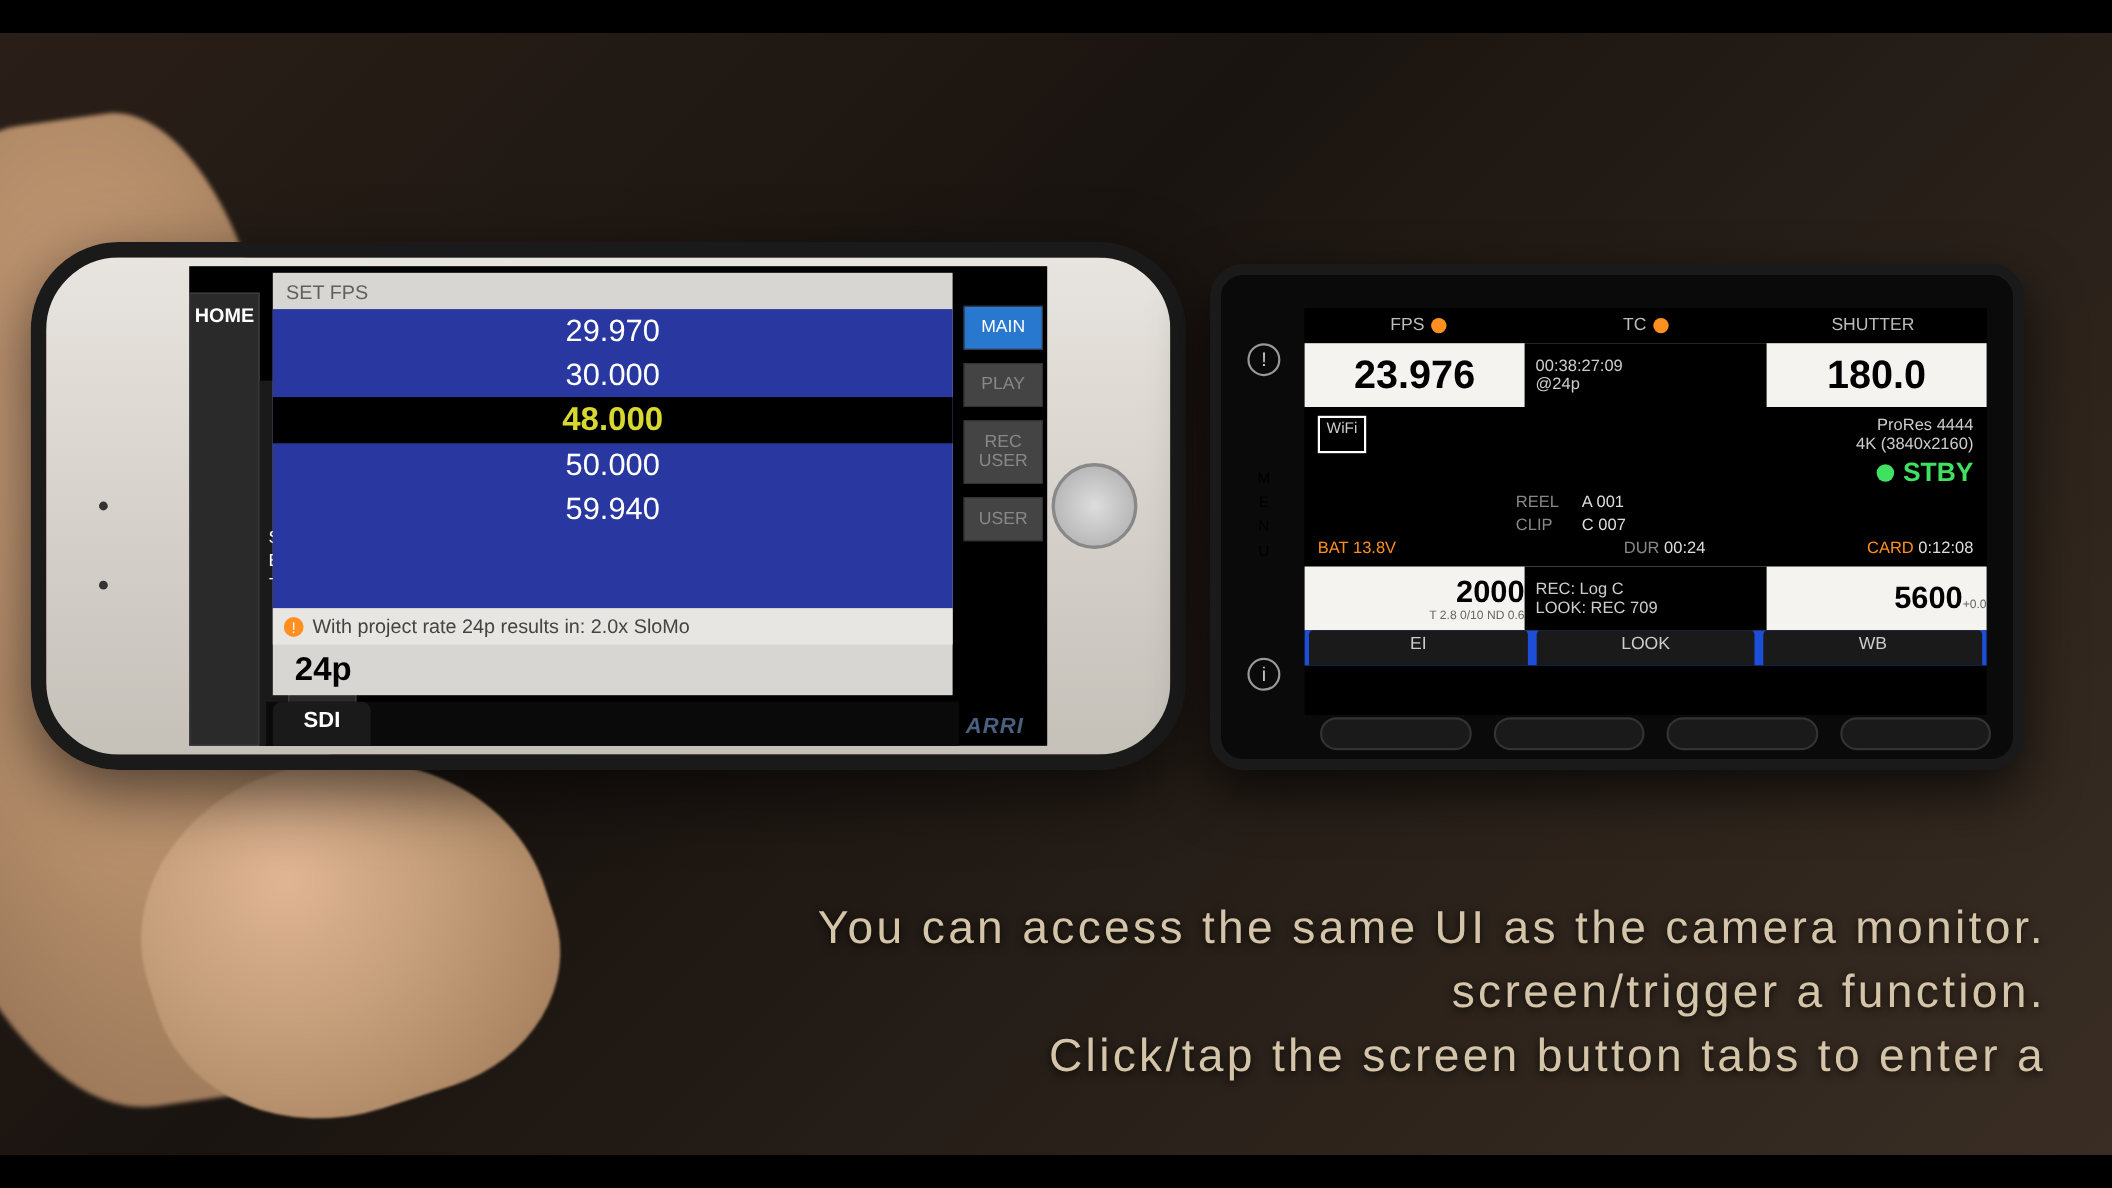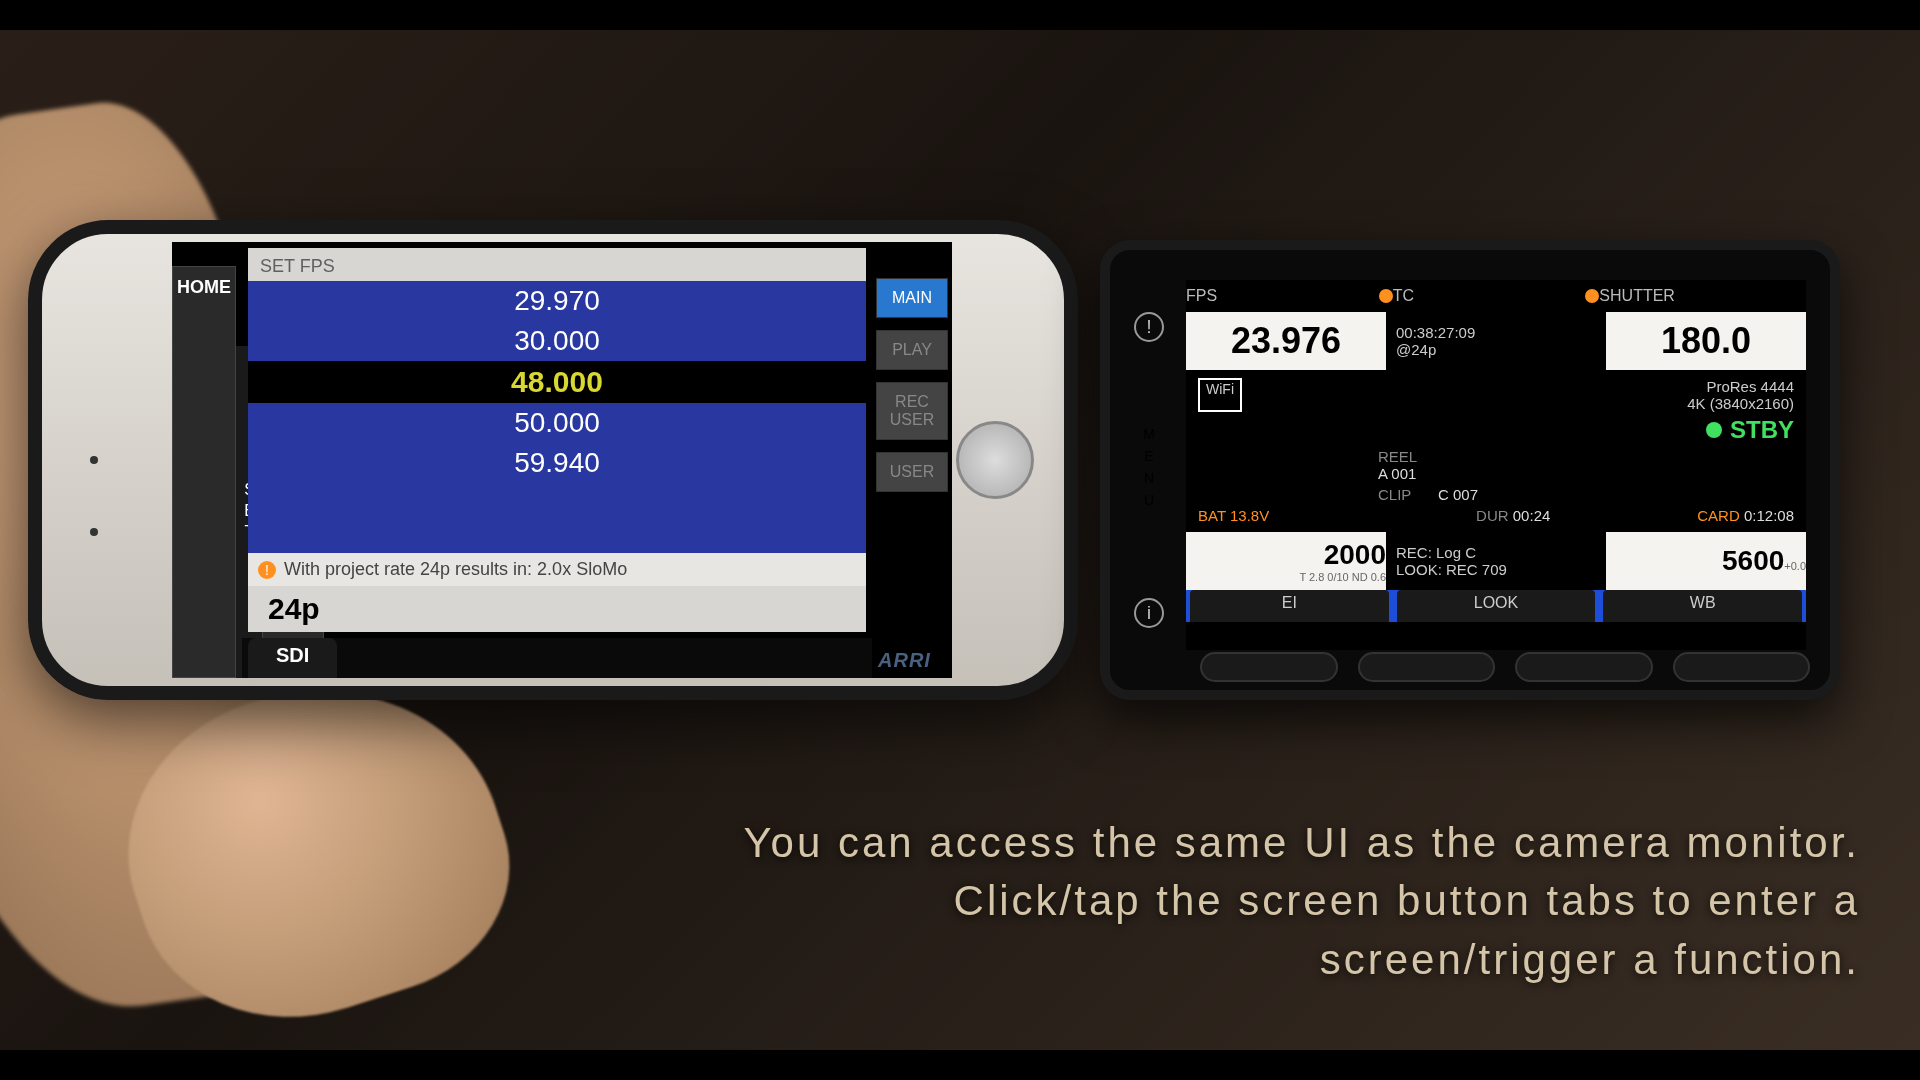--- a/index.html
+++ b/index.html
@@ -111,21 +111,21 @@
   position:absolute; left:14px; top:20px; width:50px; height:400px;
   display:flex; flex-direction:column; align-items:center; justify-content:space-around;
 }
 .cam-icon { width:30px; height:30px; border:2px solid #999; border-radius:50%; display:flex; align-items:center; justify-content:center; color:#ccc; font-size:18px;}
 .cam-screen {
   position:absolute; left:76px; top:30px; width:620px; height:370px;
   background:#000; color:#fff; font-size:18px;
 }
 
 .cam-header { display:flex; height:32px; background:#000;}
-.cam-header-cell { flex:1; text-align:center; color:#bbb; font-size:16px; padding:4px 0; display:flex; align-items:center; justify-content:space-between; gap:6px;}
+.cam-header-cell { flex:1; text-align:center; color:#bbb; font-size:16px; padding:4px 0; display:flex; align-items:center; justify-content:center; gap:6px;}
 .warn-dot { width:14px; height:14px; background:#ff9020; border-radius:50%; display:inline-block;}
 
 .cam-row1 { display:flex; height:58px; background:#f5f3ef; color:#000;}
 .cam-row1-cell { flex:1; display:flex; align-items:center; justify-content:center; font-size:36px; font-weight:bold;}
 .cam-row1-mid { flex:1; background:#000; color:#ccc; font-size:15px; display:flex; flex-direction:column; justify-content:center; padding:0 10px;}
 
 .cam-mid { display:flex; flex-direction:column; background:#000; padding:8px 12px; gap:4px;}
 .cam-mid-row { display:flex; font-size:15px; color:#ccc;}
 .cam-mid-row .label { color:#888; width:60px;}
 .cam-mid-row .val { color:#ddd;}
@@ -249,21 +249,21 @@
             <div>ProRes 4444</div>
             <div>4K (3840x2160)</div>
           </span>
         </div>
         <div class="cam-mid-row" style="justify-content:flex-end;">
           <span class="stby">
             <span class="stby-dot"></span>
             <span>STBY</span>
           </span>
         </div>
-        <div class="cam-mid-row" style="padding-left:180px;flex-direction:column;">
+        <div class="cam-mid-row" style="padding-left:180px;">
           <span class="label">REEL</span>
           <span class="val">A 001</span>
         </div>
         <div class="cam-mid-row" style="padding-left:180px;">
           <span class="label">CLIP</span>
           <span class="val">C 007</span>
         </div>
         <div class="cam-mid-row" style="justify-content:space-between;">
           <span>
             <span class="label" style="color:#ff9020">BAT</span>
@@ -304,16 +304,16 @@
     <div class="cam-hw-buttons">
       <div class="hw-btn"></div>
       <div class="hw-btn"></div>
       <div class="hw-btn"></div>
       <div class="hw-btn"></div>
     </div>
   </div>
 
   <div class="caption">
     <div>You can access the same UI as the camera monitor.</div>
+    <div>screen/trigger a function.</div>
     <div>Click/tap the screen button tabs to enter a</div>
-    <div>screen/trigger a function.</div>
   </div>
 </div>
 
 </body></html>

